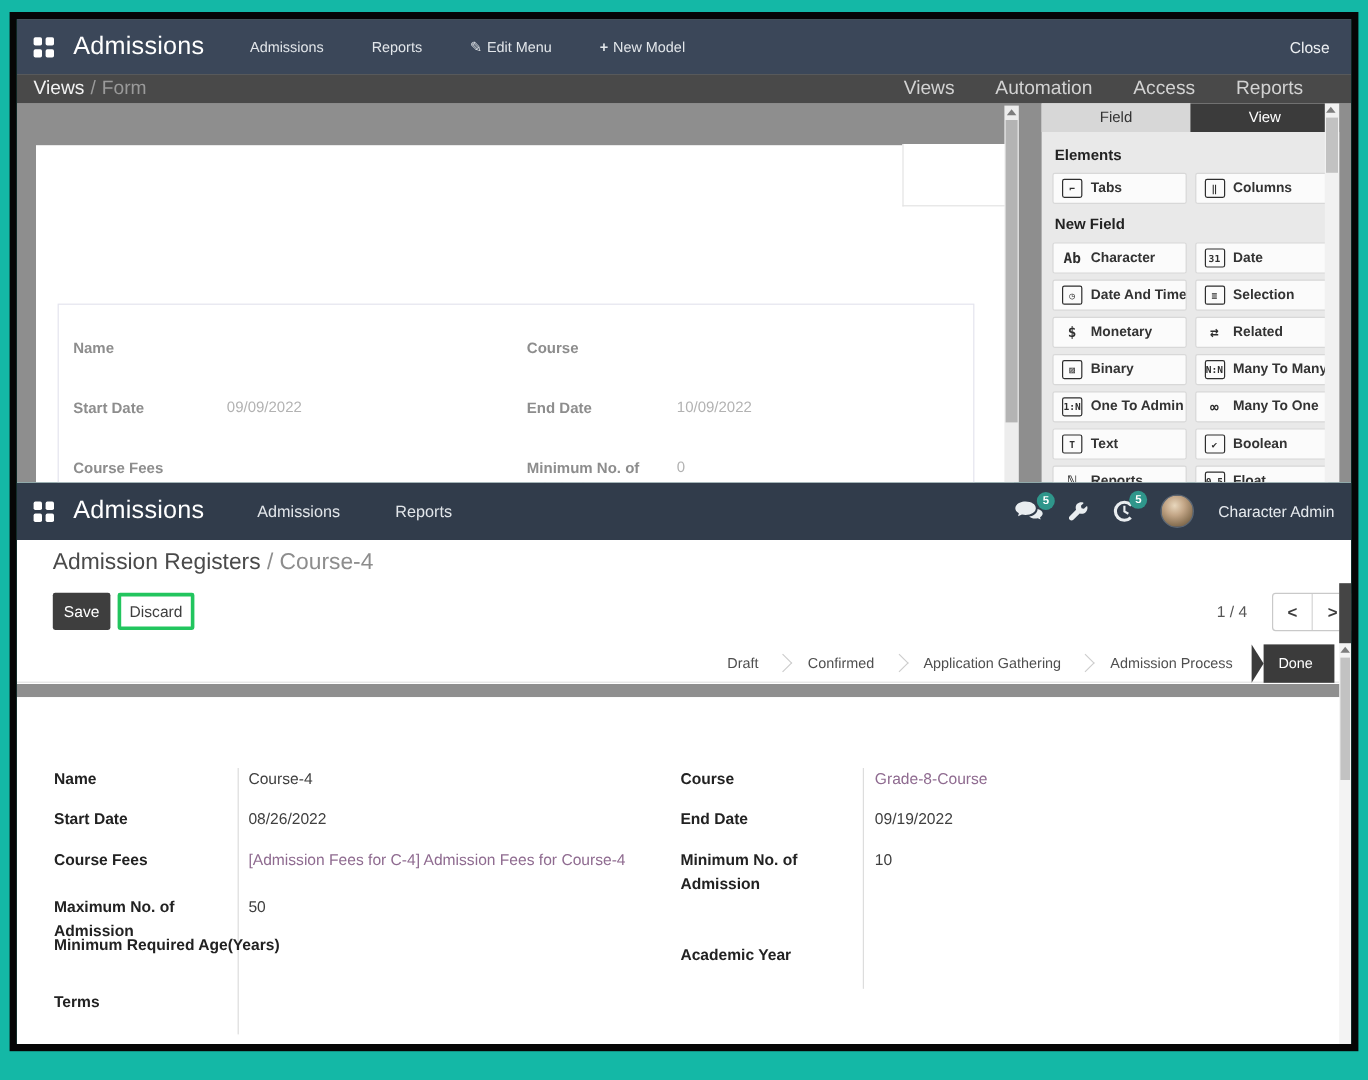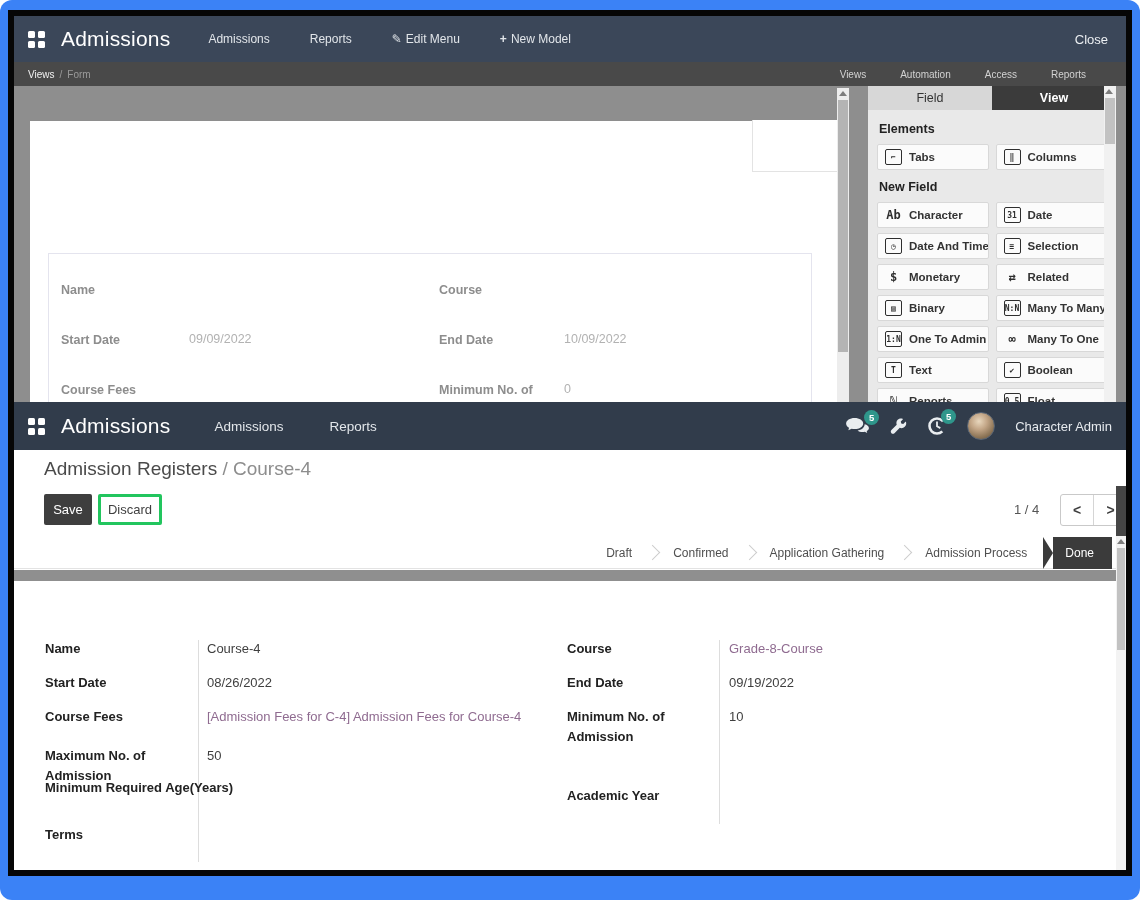--- a/index.html
+++ b/index.html
@@ -1,54 +1,54 @@
 <!DOCTYPE html>
 <html><head>
 <meta charset="utf-8">
 <style>
   * { margin:0; padding:0; box-sizing:border-box; }
   body { background:#fff; font-family:"Liberation Sans","DejaVu Sans",sans-serif; }
-  .stage-wrap { position:relative; width:1140px; height:900px; overflow:hidden; background:#3b82f6;border-radius:12px; }
+  .stage-wrap { position:relative; width:1140px; height:900px; overflow:hidden; background:#14b8a6; }
   .frame { position:absolute; left:8px; top:10px; width:1124px; height:866px; border:6px solid #060606; z-index:60; pointer-events:none; }
   .abs { position:absolute; }
 
   
   .studio-win { left:14px; top:16px; width:1112px; height:386px; overflow:hidden; background:#8e8e8e; }
   .navbar { left:0; top:0; width:1112px; height:46px; background:#3b4759; display:flex; align-items:center; color:#e8ebee; }
   .navbar-lower { background:#313c4b; }
   .apps-icon { width:17px; height:17px; margin-left:14px; display:grid; grid-template-columns:7px 7px; grid-template-rows:7px 7px; gap:3px; }
   .apps-icon span { background:#fff; border-radius:1.5px; }
   .brand { font-size:21px; color:#fff; margin-left:16px; letter-spacing:.2px; }
   .nav-menu { display:flex; gap:40px; margin-left:38px; font-size:12px; color:#e2e6ea; }
   .nav-menu-lg { font-size:13.5px; gap:46px; margin-left:44px; }
   .nav-item { cursor:pointer; }
   .pencil { font-size:12px; margin-right:4px; }
   .plus { font-weight:bold; margin-right:4px; }
   .close-btn { margin-left:auto; margin-right:18px; font-size:13px; color:#eceff2; cursor:pointer; }
 
-  .studio-toolbar { left:0; top:46px; width:1112px; height:24px; background:#494949; display:flex; align-items:center; font-size:10px; }
+  .studio-toolbar { left:0; top:46px; width:1112px; height:24px; background:#494949; display:flex; align-items:center; font-size:16px; }
   .crumb-root { color:#f2f2f2; margin-left:14px; }
   .crumb-sep, .crumb-cur { color:#9a9a9a; margin-left:5px; }
   .studio-tabs { margin-left:auto; margin-right:40px; display:flex; gap:34px; color:#d2d2d2; }
 
   .editor { left:0; top:70px; width:1112px; height:316px; background:#8e8e8e; overflow:hidden; }
   .sheet { position:absolute; left:16px; top:35px; width:815px; height:300px; background:#fff; }
   .mini-box { position:absolute; left:722px; top:-1px; width:93px; height:52px; background:#fff; border-left:1px solid #e3e3e3; border-bottom:1px solid #e3e3e3; }
   .fields-box { position:absolute; left:18px; top:132px; width:764px; height:180px; background:#fff; border:1px solid #e4e4ee; }
   .pv-label { position:absolute; font-size:12.5px; font-weight:600; color:#8d8d8d; line-height:17px; width:118px; }
   .pv-value { position:absolute; font-size:12.5px; color:#b2b2b2; }
 
   .v-scroll { position:absolute; left:823px; top:2px; width:12px; height:314px; background:#ededed; }
   .v-thumb { position:absolute; left:1px; width:10px; background:#b4b4b4; }
   .tri-up { position:absolute; left:2px; top:3px; width:0; height:0; border-left:4px solid transparent; border-right:4px solid transparent; border-bottom:5px solid #7d7d7d; }
 
   .sidebar { position:absolute; left:854px; top:0; width:248px; height:316px; background:#e9e9e9; }
   .sb-tabs { display:flex; height:24px; }
   .sb-tab { flex:1; display:flex; align-items:center; justify-content:center; font-size:12.5px; color:#333; background:#d7d7d7; cursor:pointer; }
-  .sb-tab.dark { background:#3b3b3b; color:#fff;font-weight:bold; }
+  .sb-tab.dark { background:#3b3b3b; color:#fff; }
   .sb-body { padding:8px 9px 0 9px; }
   .sb-title { font-size:12.5px; font-weight:bold; color:#222; margin:4px 0 8px 2px; }
   .sb-grid { display:grid; grid-template-columns:1fr 1fr; gap:5px 7px; margin-bottom:10px; }
   .sbtn { display:flex; align-items:center; gap:7px; height:26px; background:#fbfbfb; border:1px solid #d8d8d8; border-radius:2px; padding:0 7px; font-size:11.5px; font-weight:bold; color:#333; cursor:pointer; overflow:hidden; white-space:nowrap; }
   .sicon { flex:0 0 17px; height:16px; border:1.4px solid #2e2e2e; border-radius:2px; display:flex; align-items:center; justify-content:center; font:700 8px "DejaVu Sans Mono",monospace; color:#2e2e2e; }
   .sicon.nb { border:none; font-size:12px; }
   .sb-scroll { position:absolute; left:1090px; top:0; width:12px; height:316px; background:#f1f1f1; }
   .sb-thumb { position:absolute; left:1px; top:12px; width:10px; height:46px; background:#c2c2c2; }
 
   

